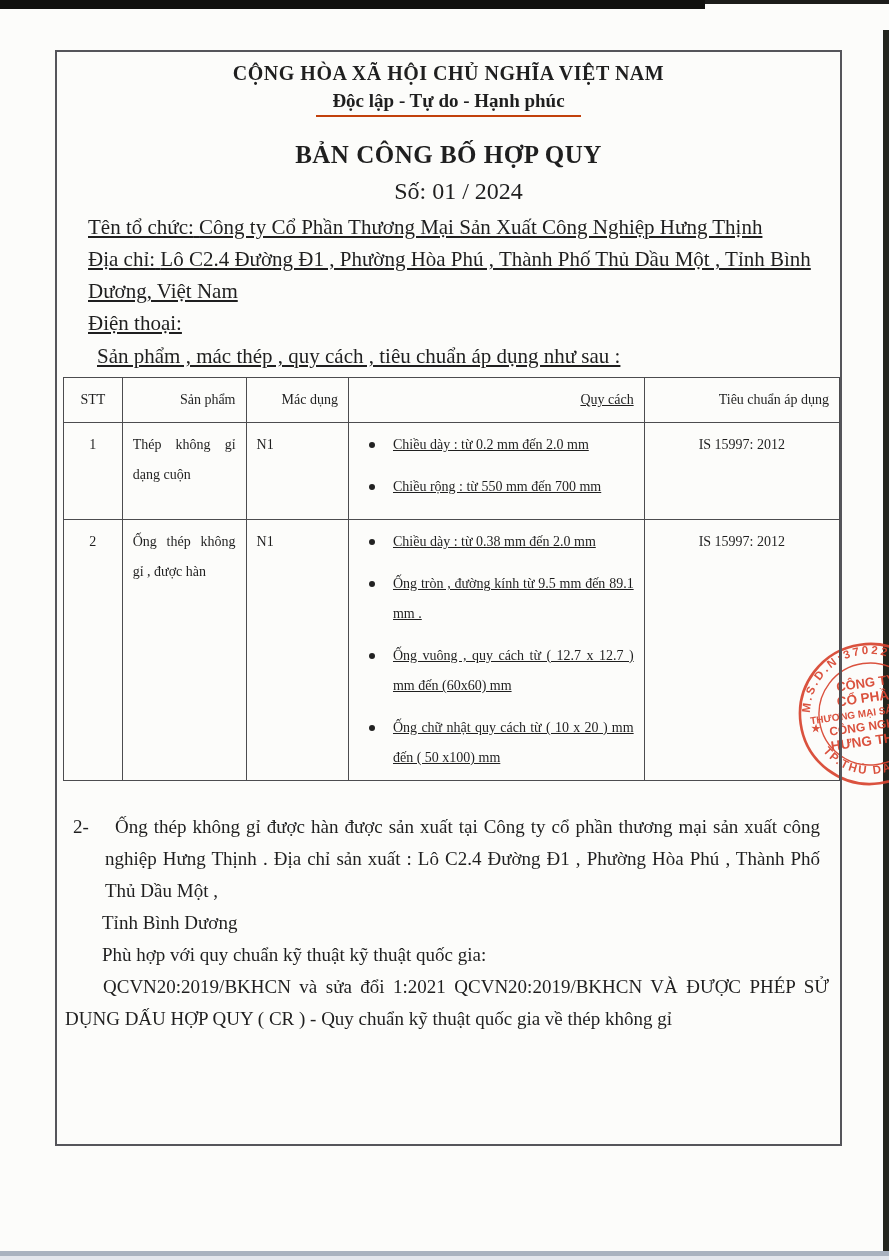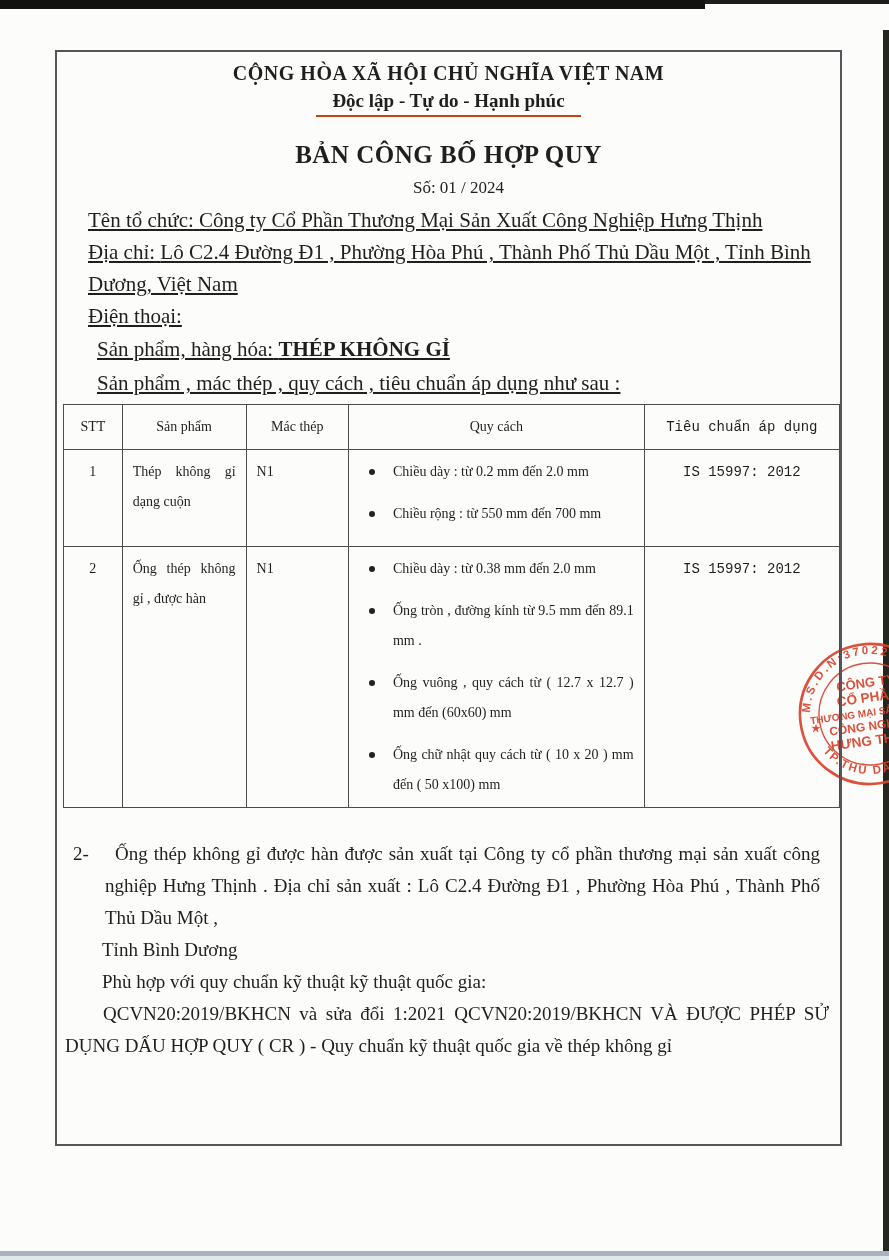--- a/index.html
+++ b/index.html
@@ -16,38 +16,38 @@
 
   .frame{
     position:absolute;left:55px;top:50px;width:787px;height:1096px;
     border:2px solid #55555a;box-sizing:border-box;
   }
   .doc-header{text-align:center;margin-top:10px;}
   .nat-line1{font-size:20px;font-weight:bold;letter-spacing:.5px;}
   .nat-line2{display:inline-block;font-size:19px;font-weight:bold;margin-top:5px;
              border-bottom:2px solid #c2410c;padding:0 16px 3px 16px;}
   .doc-title{text-align:center;font-size:25px;font-weight:bold;margin-top:24px;letter-spacing:.5px;}
-  .doc-number{text-align:center;font-size:17px;margin-top:9px;padding-left:20px;}
+  .doc-number{text-align:center;font-size:24px;margin-top:9px;padding-left:20px;}
 
   .body-block{margin:6px 20px 0 31px;font-size:21px;line-height:32px;text-decoration:underline;}
   .p{margin:0;}
   .indented{padding-left:9px;}
   .bold{font-weight:bold;}
 
   table.spec{border-collapse:collapse;margin:4px 0 0 6px;width:777px;table-layout:fixed;}
   table.spec th,table.spec td{
     border:1.5px solid #4c4c4f;font-size:14px;font-weight:normal;
     vertical-align:top;padding:7px 10px;box-sizing:border-box;line-height:30px;
   }
   th.col-stt,td.cell-stt{width:55px;text-align:center;}
   th.col-sp,td.cell-sp{width:116px;}
   th.col-mt,td.cell-mt{width:96px;}
-  th.col-qc,td.cell-qc{width:277px;}
-  th.col-tc,td.cell-tc{width:183px;font-family:Liberation Mono, monospace;}
-  th.col-sp,th.col-mt,th.col-qc,th.col-tc{text-align:center;}
+  th.col-qc,td.cell-qc{width:277px;text-decoration:underline;}
+  th.col-tc,td.cell-tc{width:183px;}
+  th.col-sp,th.col-mt,th.col-qc,th.col-tc{text-align:right;}
   td.cell-sp{text-align:justify;padding-top:12px;}
   td.cell-mt{text-align:left;padding-top:12px;}
   td.cell-stt{padding-top:12px;}
   td.cell-qc{padding-top:12px;padding-bottom:16px;}
   td.cell-tc{padding-top:12px;text-align:center;}
   td.cell-sp .inner{display:inline-block;text-align:justify;width:100%;}
   ul.qc-list{list-style:none;margin:0;padding:0 0 0 34px;}
   ul.qc-list li{position:relative;text-align:justify;margin-bottom:12px;line-height:30px;}
   ul.qc-list li:last-child{margin-bottom:0;}
   ul.qc-list li .dot{
@@ -110,30 +110,29 @@
       <div><span class="nat-line2">Độc lập - Tự do - Hạnh phúc</span></div>
     </div>
 
     <div class="doc-title">BẢN CÔNG BỐ HỢP QUY</div>
     <div class="doc-number">Số: 01 / 2024</div>
 
     <div class="body-block">
       <p class="p"><span>Tên tổ chức:</span> <span>Công ty Cổ Phần Thương Mại Sản Xuất Công Nghiệp Hưng Thịnh</span></p>
       <p class="p"><span>Địa chỉ:</span> <span>Lô C2.4 Đường Đ1 , Phường Hòa Phú , Thành Phố Thủ Dầu Một , Tỉnh Bình Dương, Việt Nam</span></p>
       <p class="p"><span>Điện thoại:</span> <span></span></p>
-      <p class="p indented" style="line-height:34px;"><span>Sản phẩm, hàng hóa:</span> <span class="bold">THÉP KHÔNG GỈ</span></p>
       <p class="p indented" style="line-height:34px;">Sản phẩm , mác thép , quy cách , tiêu chuẩn áp dụng như sau :</p>
     </div>
 
     <table class="spec">
       <thead>
         <tr>
           <th class="col-stt">STT</th>
           <th class="col-sp">Sản phẩm</th>
-          <th class="col-mt">Mác thép</th>
+          <th class="col-mt">Mác dụng</th>
           <th class="col-qc">Quy cách</th>
           <th class="col-tc">Tiêu chuẩn áp dụng</th>
         </tr>
       </thead>
       <tbody id="spec-tbody">
           <tr class="row-1">
             <td class="cell-stt">1</td>
             <td class="cell-sp"><span class="inner">Thép không gỉ dạng cuộn</span></td>
             <td class="cell-mt">N1</td>
             <td class="cell-qc">

